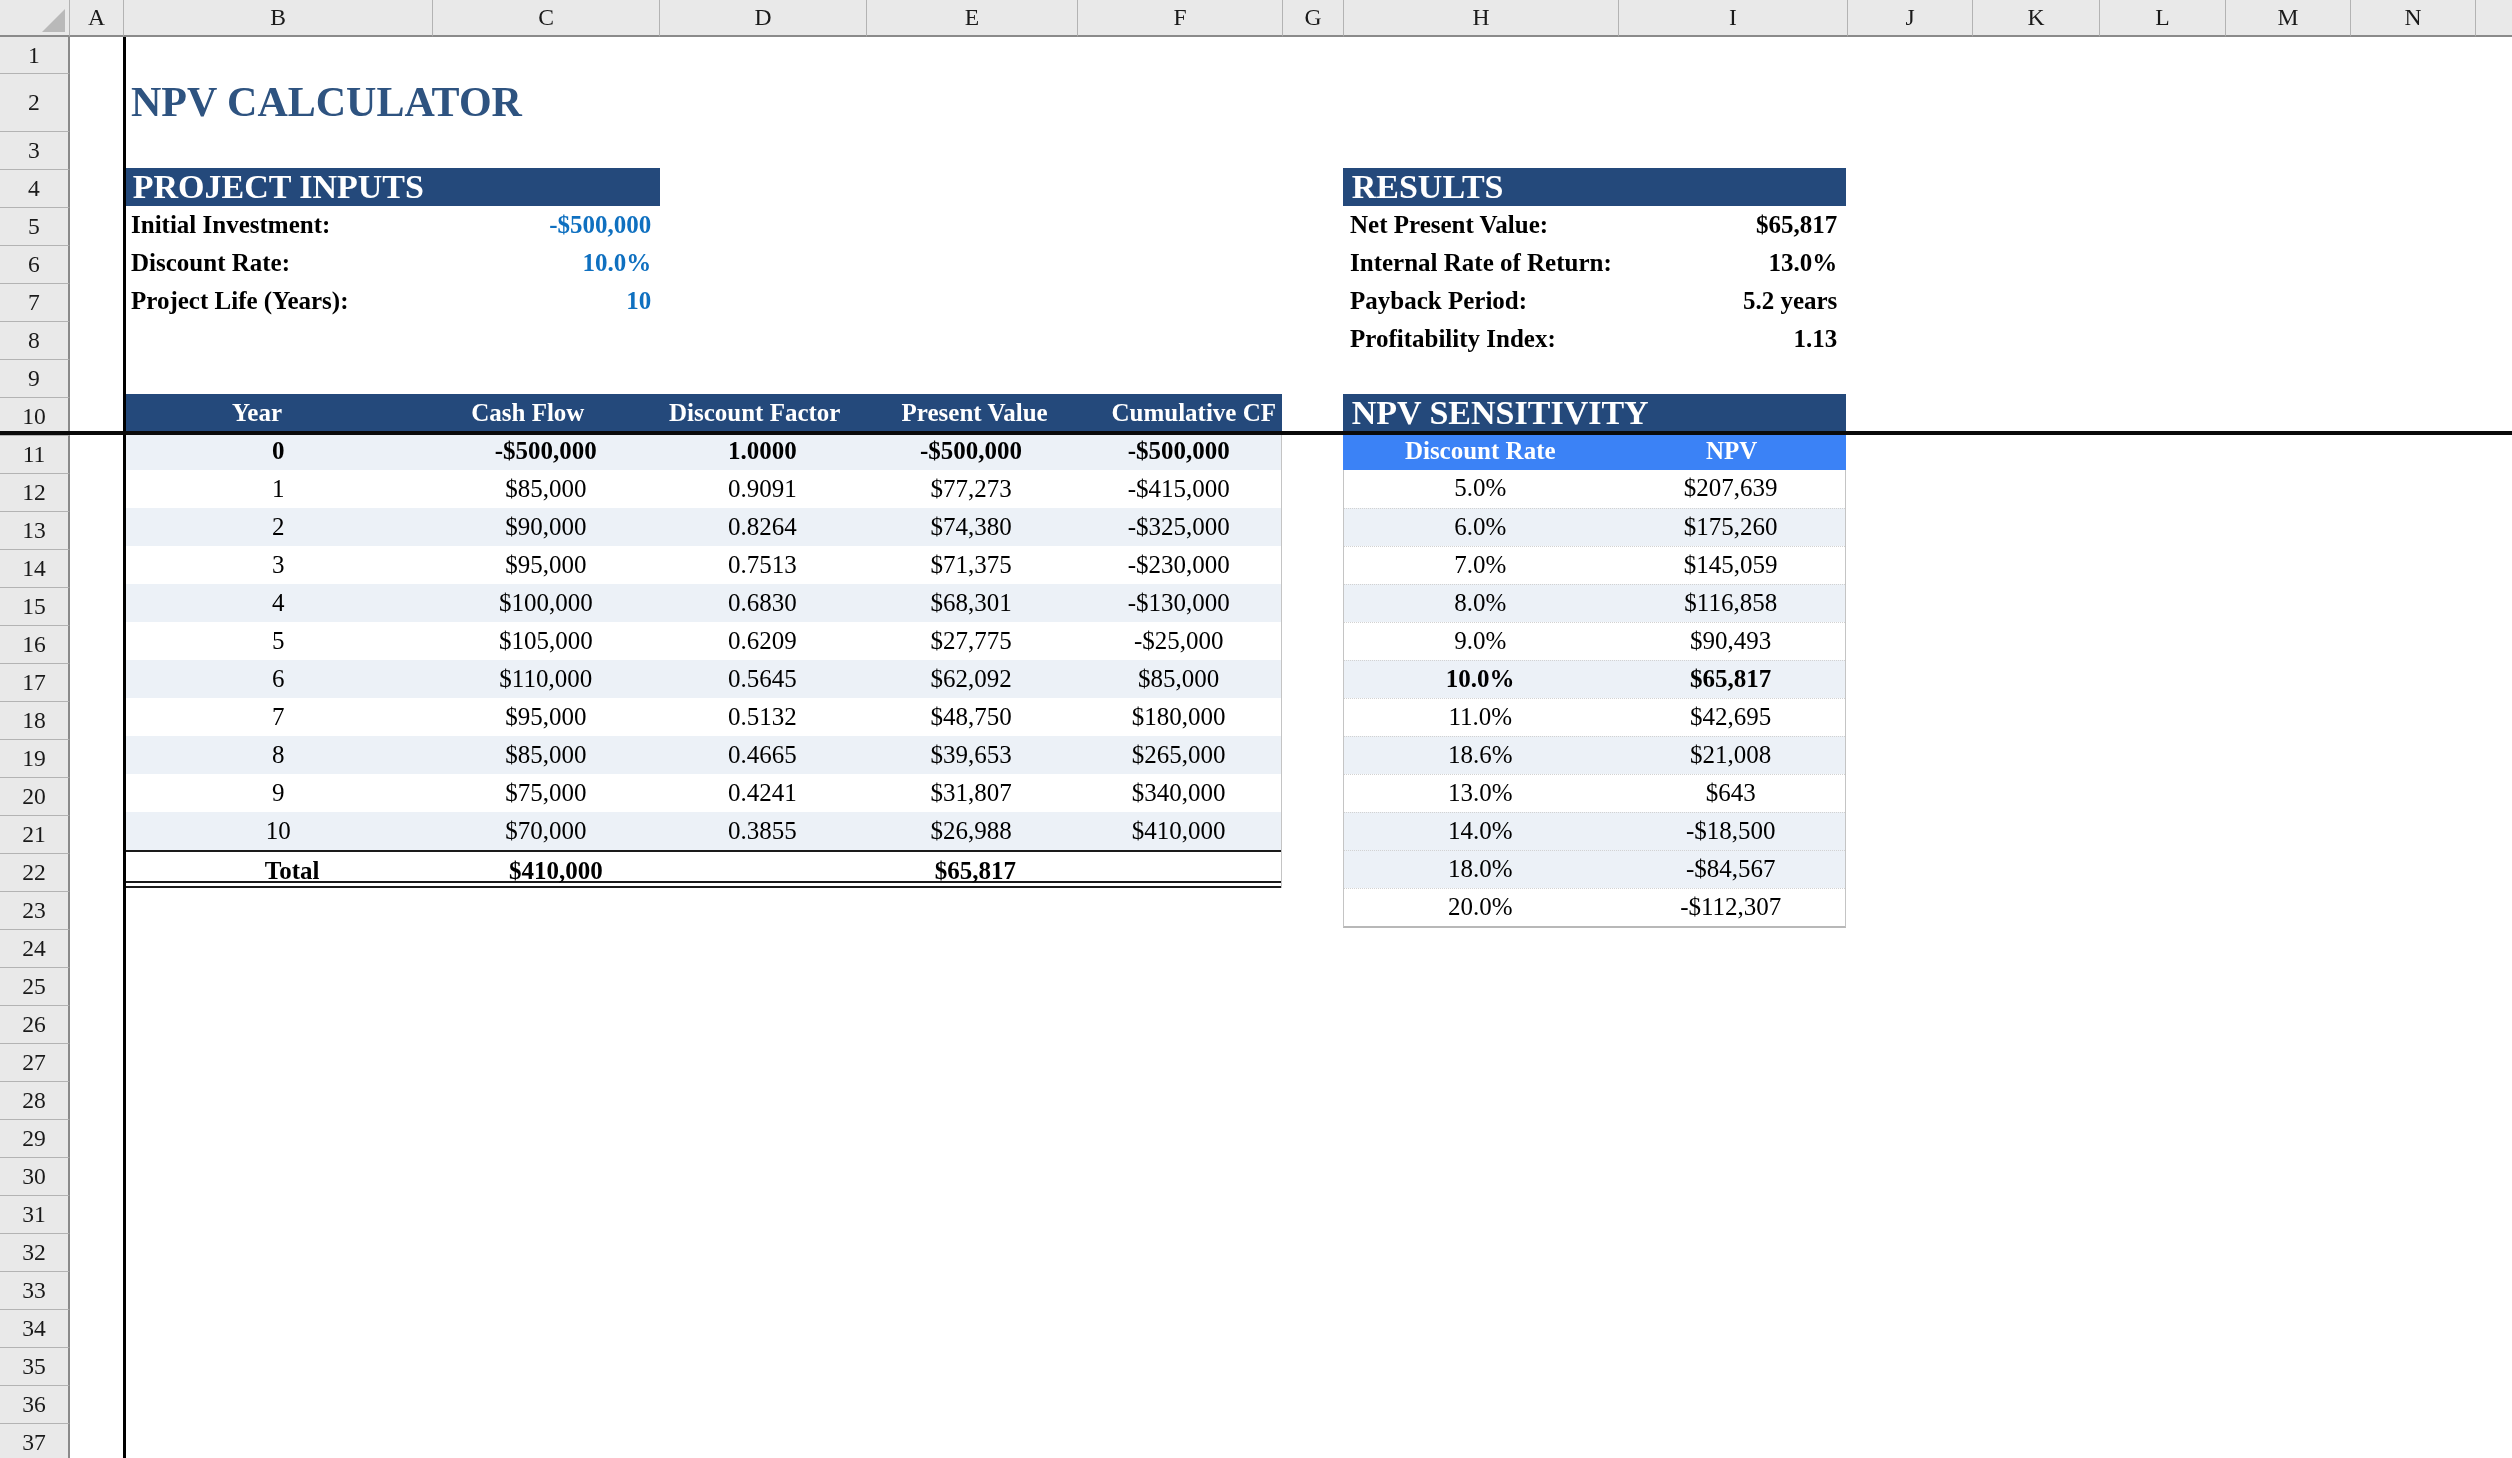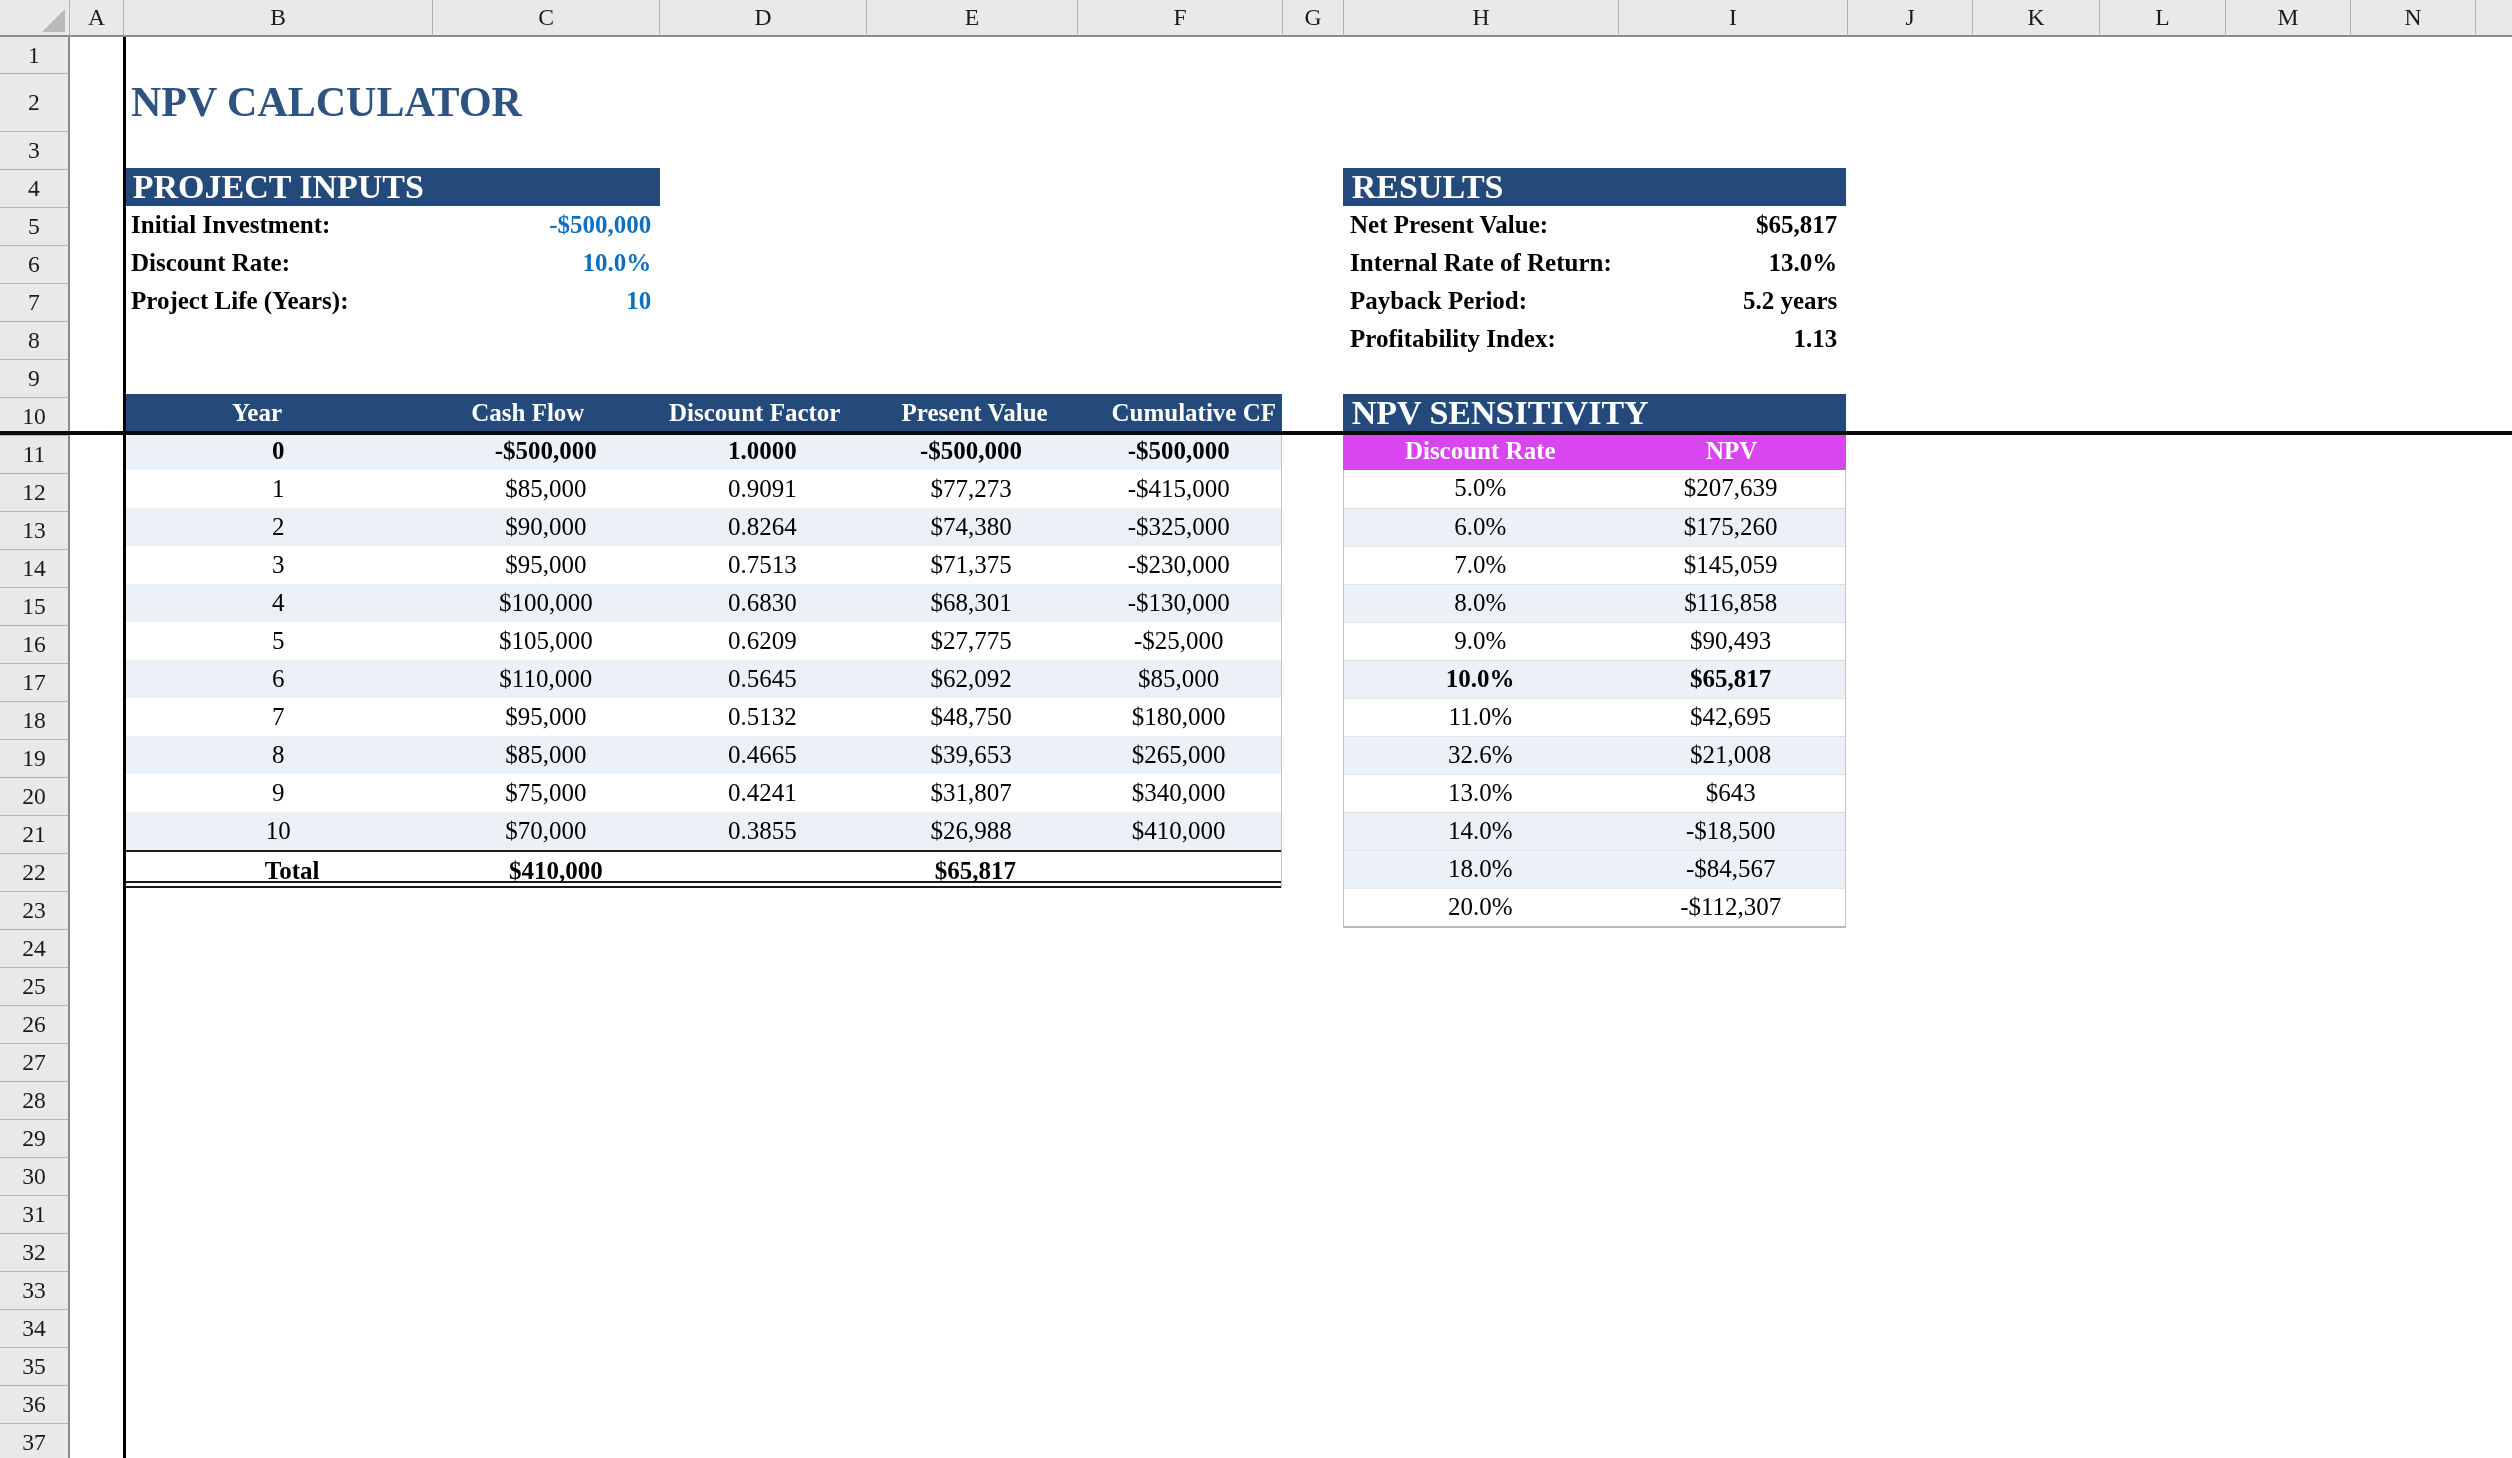--- a/index.html
+++ b/index.html
@@ -49,21 +49,21 @@
      font-size:25px;color:#000;white-space:nowrap;}
   .co-b{width:309px}.co-c{width:227px}.co-d{width:207px}.co-e{width:211px}.co-f{width:205px}
   .thead{background:#24497B;gap:40px;}
   .thead .c{color:#fff;font-weight:bold;}
   .band{background:#ECF1F7;}
   .tbody{border-right:1.7px solid #C4C4C4;box-sizing:border-box;}
   .totrow{border-top:2.6px solid #1a1a1a;border-bottom:7px double #1a1a1a;background:#fff;padding-left:16px;}
 
   
   .senstable{position:absolute;left:1343px;top:394px;width:503px;z-index:2;}
-  .sens-sub{display:flex;height:38px;background:#d946ef;}
+  .sens-sub{display:flex;height:38px;background:#3b82f6;}
   .sens-sub .c{color:#fff;font-weight:bold;}
   .sc-h{width:275px}.sc-i{width:229px}
   .sensbody{box-sizing:border-box;border-left:1.7px solid #C4C4C4;border-right:1.7px solid #C4C4C4;
             border-bottom:2.6px solid #B8B8B8;}
   .srow{display:flex;height:38px;box-sizing:border-box;}
   .srow + .srow{border-top:1.7px dotted #D2D2D2;}
   .sensbody .c{line-height:36px;height:36px;}
   .sensbody .sc-h{width:273px}
 
   
@@ -300,21 +300,21 @@
       </div>
       <div class="srow band">
         <span class="c sc-h blue bold">10.0%</span>
         <span class="c sc-i bold">$65,817</span>
       </div>
       <div class="srow">
         <span class="c sc-h blue">11.0%</span>
         <span class="c sc-i">$42,695</span>
       </div>
       <div class="srow band">
-        <span class="c sc-h blue">32.6%</span>
+        <span class="c sc-h blue">18.6%</span>
         <span class="c sc-i">$21,008</span>
       </div>
       <div class="srow">
         <span class="c sc-h blue">13.0%</span>
         <span class="c sc-i">$643</span>
       </div>
       <div class="srow band">
         <span class="c sc-h blue">14.0%</span>
         <span class="c sc-i">-$18,500</span>
       </div>

